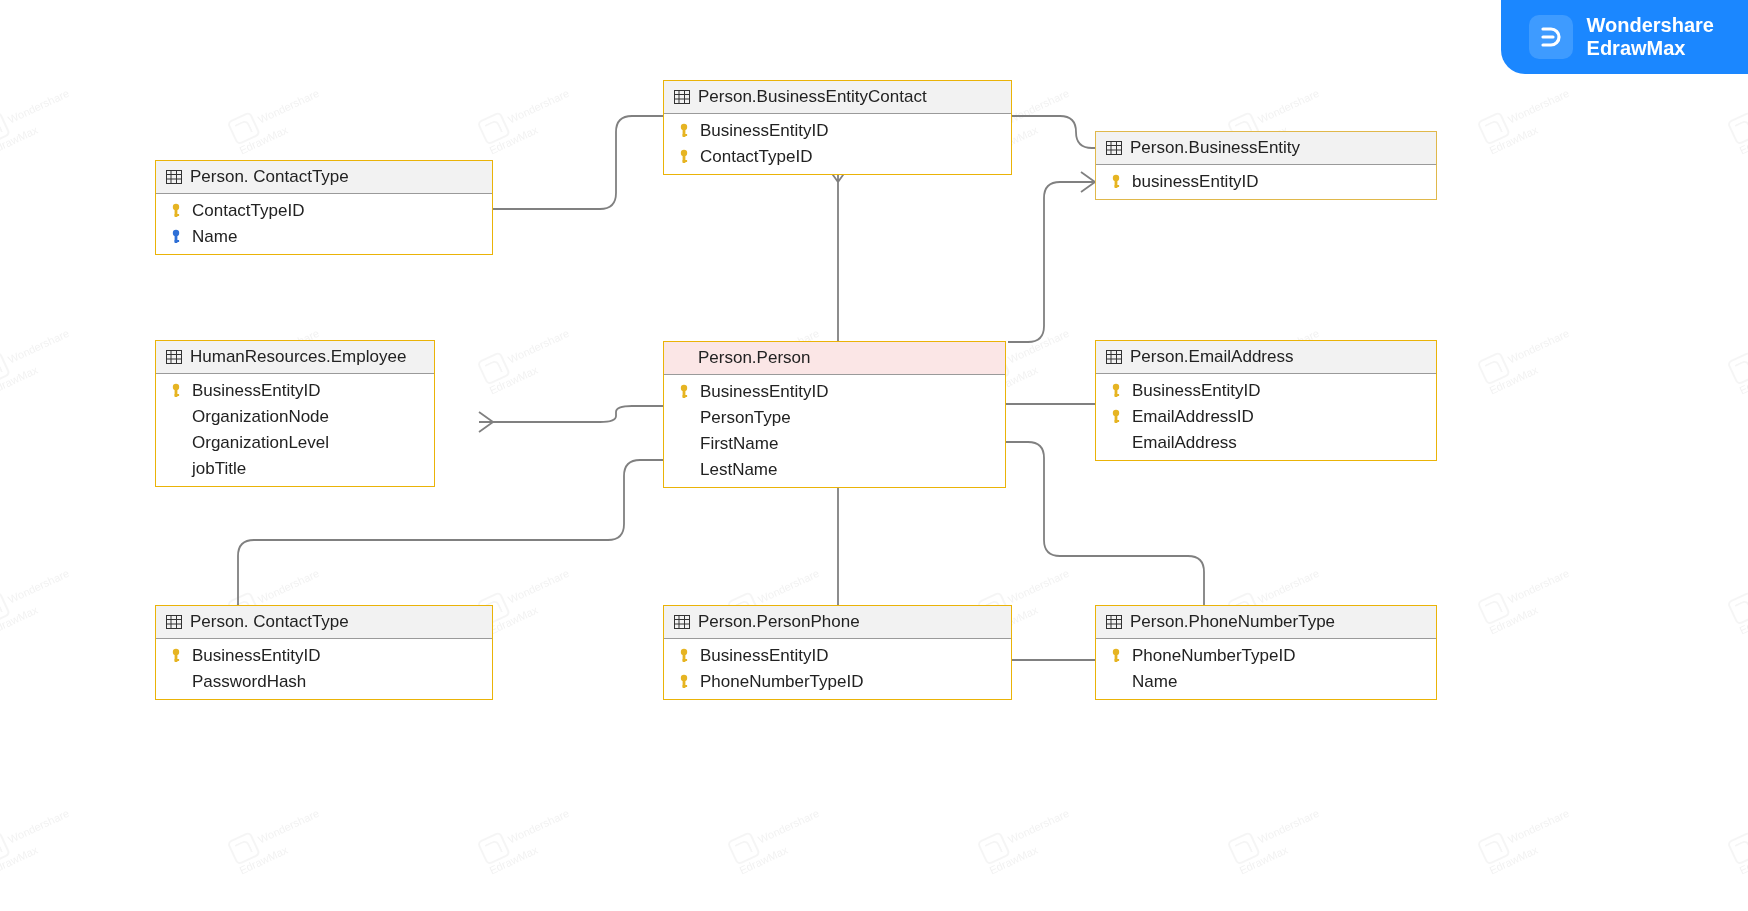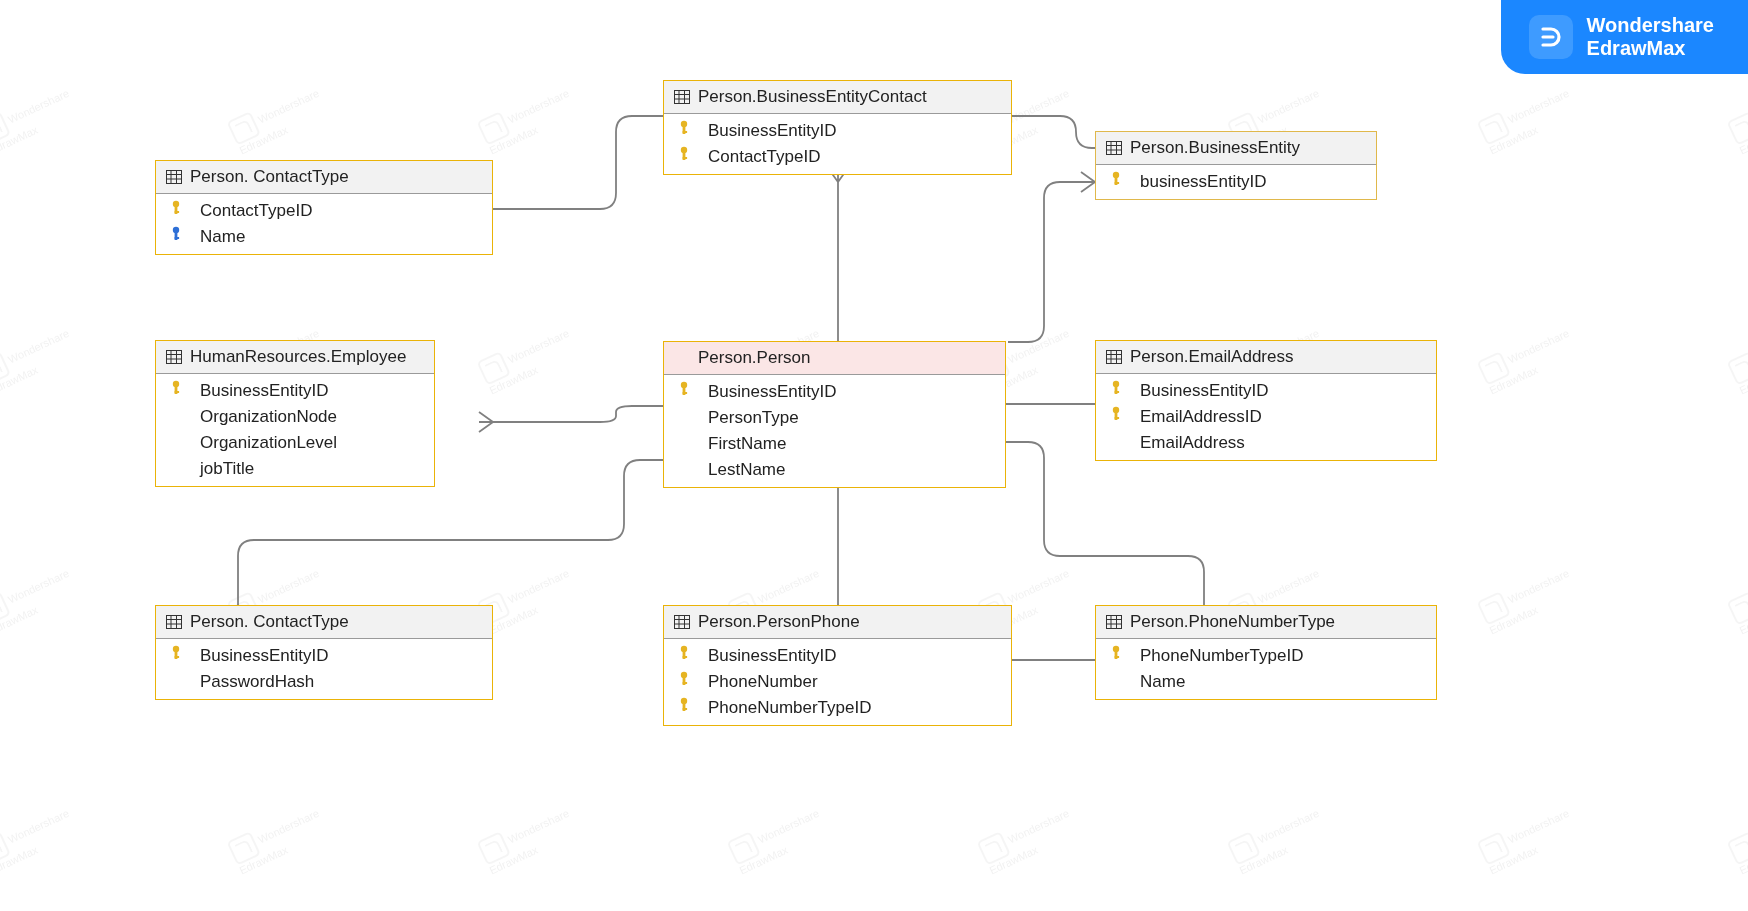--- a/index.html
+++ b/index.html
@@ -4,21 +4,21 @@
 <style>
   html,body{margin:0;padding:0;width:1748px;height:911px;background:#fff;font-family:-apple-system,BlinkMacSystemFont,"Segoe UI",Arial,sans-serif;color:#222;overflow:hidden}
   .canvas{position:relative;width:1748px;height:911px}
   svg.wires{position:absolute;inset:0;width:1748px;height:911px;pointer-events:none}
   .entity{position:absolute;border:1px solid #eab308;background:#fff;box-sizing:border-box;font-size:17px}
   .entity.highlight .hdr{background:#fbe6e6}
   .entity.sel{border-color:#e0b84b}
   .hdr{display:flex;align-items:center;gap:8px;padding:6px 10px;background:#f2f2f2;border-bottom:1px solid #9a9a9a;font-weight:500}
   .hdr svg{flex:0 0 auto}
   .body{padding:4px 0}
-  .row{display:flex;gap:16px;padding:2px 12px;line-height:22px}
+  .row{display:flex;align-items:center;gap:8px;padding:2px 12px;line-height:22px}
   .row .kcell{width:16px;display:flex;justify-content:center}
   .key-gold{color:#e6b422}
   .key-blue{color:#2e6fd6}
   .watermark{position:absolute;opacity:.08;transform:rotate(-25deg);font-size:11px;color:#555;pointer-events:none;white-space:nowrap}
   .watermark .wicon{display:inline-block;width:22px;height:22px;border:2px solid #888;border-radius:5px;vertical-align:middle;margin-right:4px;position:relative}
   .watermark .wicon::before{content:"";position:absolute;inset:4px;border:2px solid #888;border-left:none;border-bottom:none;border-radius:0 6px 0 0}
   .brand{position:absolute;top:0;right:0;background:#1b87ff;color:#fff;display:flex;align-items:center;gap:14px;padding:14px 34px 14px 28px;border-bottom-left-radius:24px;font-weight:600}
   .brand .logo{width:44px;height:44px;background:#3e9bff;border-radius:10px;display:flex;align-items:center;justify-content:center}
   .brand .txt{line-height:1.15;font-size:20px}
 </style>
@@ -166,21 +166,21 @@
               <circle cx="6" cy="4" r="3.2" fill="currentColor"></circle>
               <rect x="4.6" y="6" width="2.8" height="8" fill="currentColor"></rect>
               <rect x="4.6" y="11" width="4.5" height="2" fill="currentColor"></rect>
             </svg>
           </span>
           <span>ContactTypeID</span>
         </div>
       </div>
   </div>
 
-  <div class="entity sel" style="left:1095px;top:131px;width:282px">
+  <div class="entity sel" style="left:1095px;top:131px;width:342px">
     <div class="hdr">
         <svg width="16" height="14">
           <rect x="0.5" y="0.5" width="15" height="13" fill="none" stroke="#333"></rect>
           <line x1="0" y1="4.5" x2="16" y2="4.5" stroke="#333"></line>
           <line x1="0" y1="9" x2="16" y2="9" stroke="#333"></line>
           <line x1="5" y1="0" x2="5" y2="14" stroke="#333"></line>
           <line x1="10.5" y1="0" x2="10.5" y2="14" stroke="#333"></line>
         </svg>
         <span>Person.BusinessEntity</span>
       </div>
@@ -348,30 +348,20 @@
     <div class="body">
         <div class="row">
           <span class="kcell key-gold">
             <svg width="12" height="16" viewBox="0 0 12 16">
               <circle cx="6" cy="4" r="3.2" fill="currentColor"></circle>
               <rect x="4.6" y="6" width="2.8" height="8" fill="currentColor"></rect>
               <rect x="4.6" y="11" width="4.5" height="2" fill="currentColor"></rect>
             </svg>
           </span>
           <span>BusinessEntityID</span>
-        </div>
-        <div class="row">
-          <span class="kcell key-gold">
-            <svg width="12" height="16" viewBox="0 0 12 16">
-              <circle cx="6" cy="4" r="3.2" fill="currentColor"></circle>
-              <rect x="4.6" y="6" width="2.8" height="8" fill="currentColor"></rect>
-              <rect x="4.6" y="11" width="4.5" height="2" fill="currentColor"></rect>
-            </svg>
-          </span>
-          <span>PhoneNumber</span>
         </div>
         <div class="row">
           <span class="kcell key-gold">
             <svg width="12" height="16" viewBox="0 0 12 16">
               <circle cx="6" cy="4" r="3.2" fill="currentColor"></circle>
               <rect x="4.6" y="6" width="2.8" height="8" fill="currentColor"></rect>
               <rect x="4.6" y="11" width="4.5" height="2" fill="currentColor"></rect>
             </svg>
           </span>
           <span>PhoneNumberTypeID</span>

